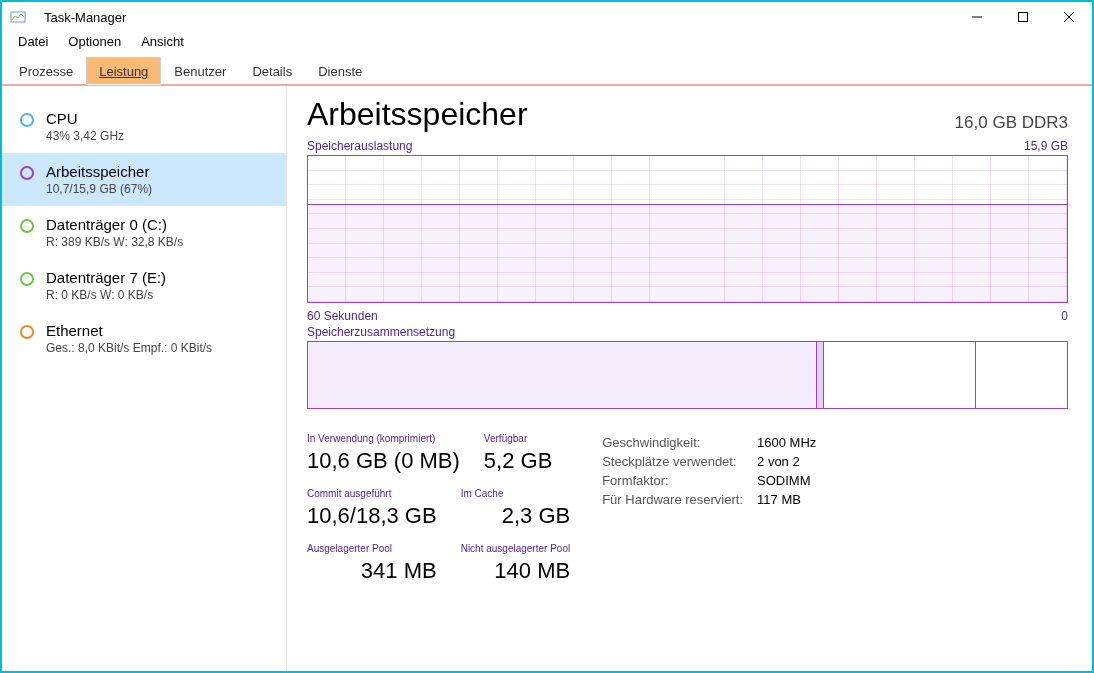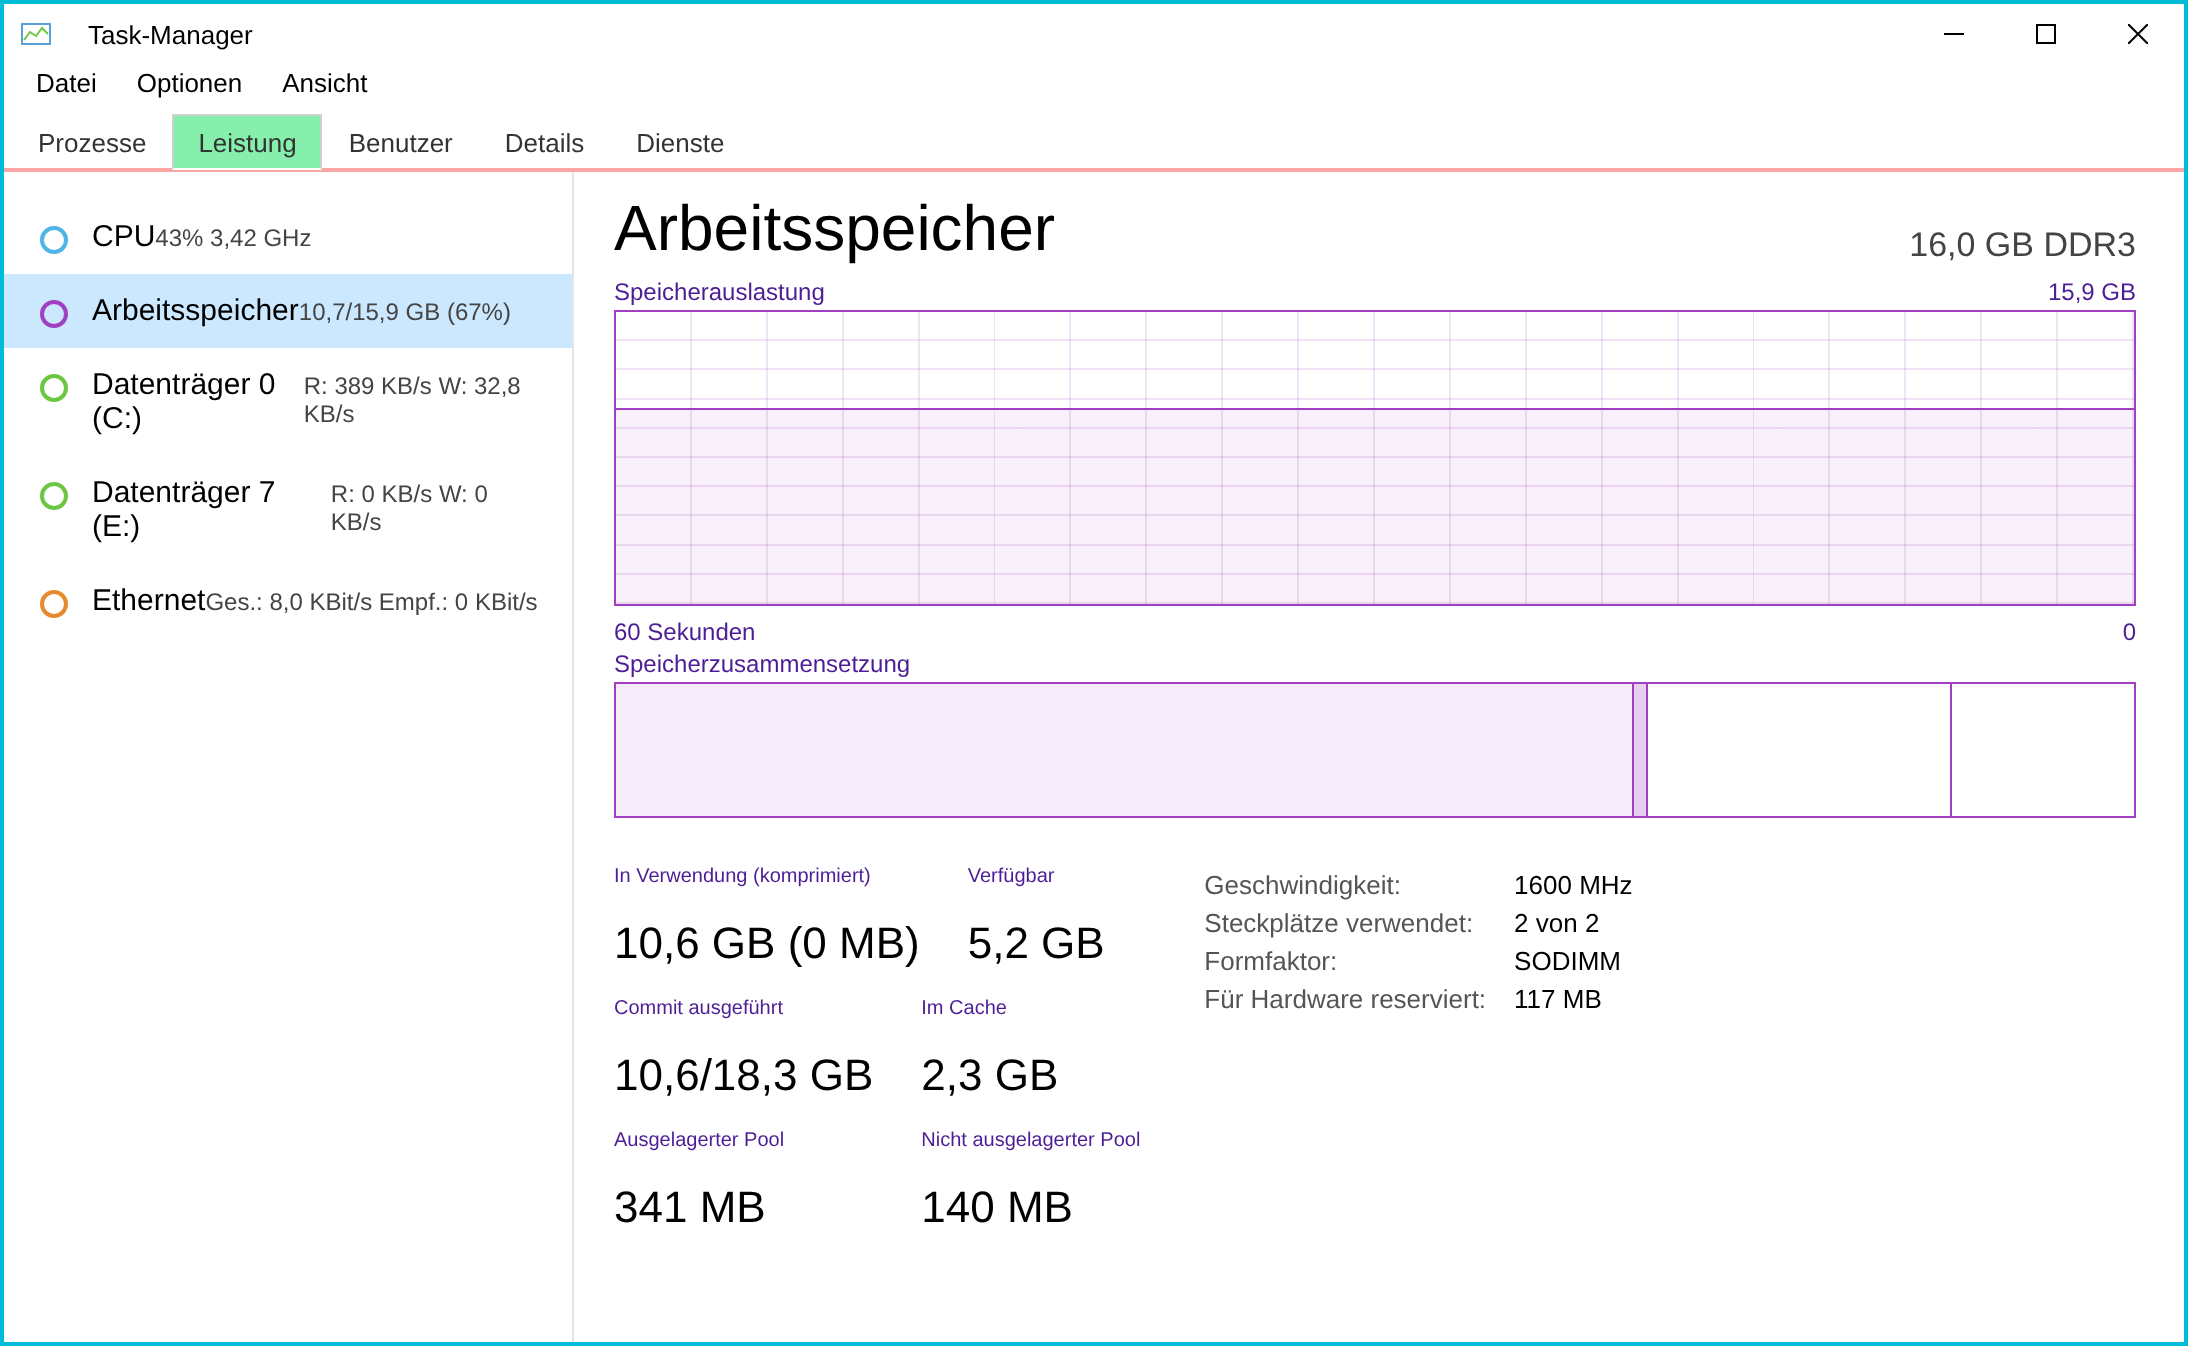--- a/index.html
+++ b/index.html
@@ -70,23 +70,24 @@
   .tab {
     padding: 6px 12px 4px 12px;
     font-size: 13px;
     border: 1px solid transparent;
     border-bottom: none;
     position: relative;
     top: 1px;
     color: #333;
   }
   .tab.active {
-    background: #86efac;
+    background: #fdba74;
     border-color: #d0d0d0;
     border-bottom: 1px solid #fff;
+    text-decoration: underline;
   }
   
   .body {
     flex: 1;
     display: flex;
     min-height: 0;
   }
   .sidebar {
     width: 285px;
     border-right: 1px solid #e5e5e5;
@@ -102,21 +103,21 @@
   .side-item.selected {
     background: #cce8ff;
   }
   .side-indicator {
     width: 14px; height: 14px;
     border: 2px solid #888;
     border-radius: 50%;
     margin-top: 3px;
     flex-shrink: 0;
   }
-  .side-text { display: flex; flex-direction: row; }
+  .side-text { display: flex; flex-direction: column; }
   .side-title { font-size: 15px; color: #000; }
   .side-sub { font-size: 12px; color: #444; margin-top: 2px; }
   
   .detail {
     flex: 1;
     padding: 10px 24px 0 20px;
     overflow: hidden;
   }
   .detail-head {
     display: flex;
@@ -181,21 +182,22 @@
     grid-template-columns: auto auto;
     column-gap: 24px;
     row-gap: 14px;
   }
   .stat-block .label {
     font-size: 10px;
     color: #4c1d95;
   }
   .stat-block .value {
     font-size: 22px;
-    margin-top: 15px;
+    margin-top: 4px;
+    text-align: right;
   }
   .stats-right {
     font-size: 13px;
     color: #555;
   }
   .stats-right table { border-collapse: collapse; }
   .stats-right td { padding: 2px 14px 2px 0; }
   .stats-right td:last-child { color: #000; }
 </style>
 </head>

